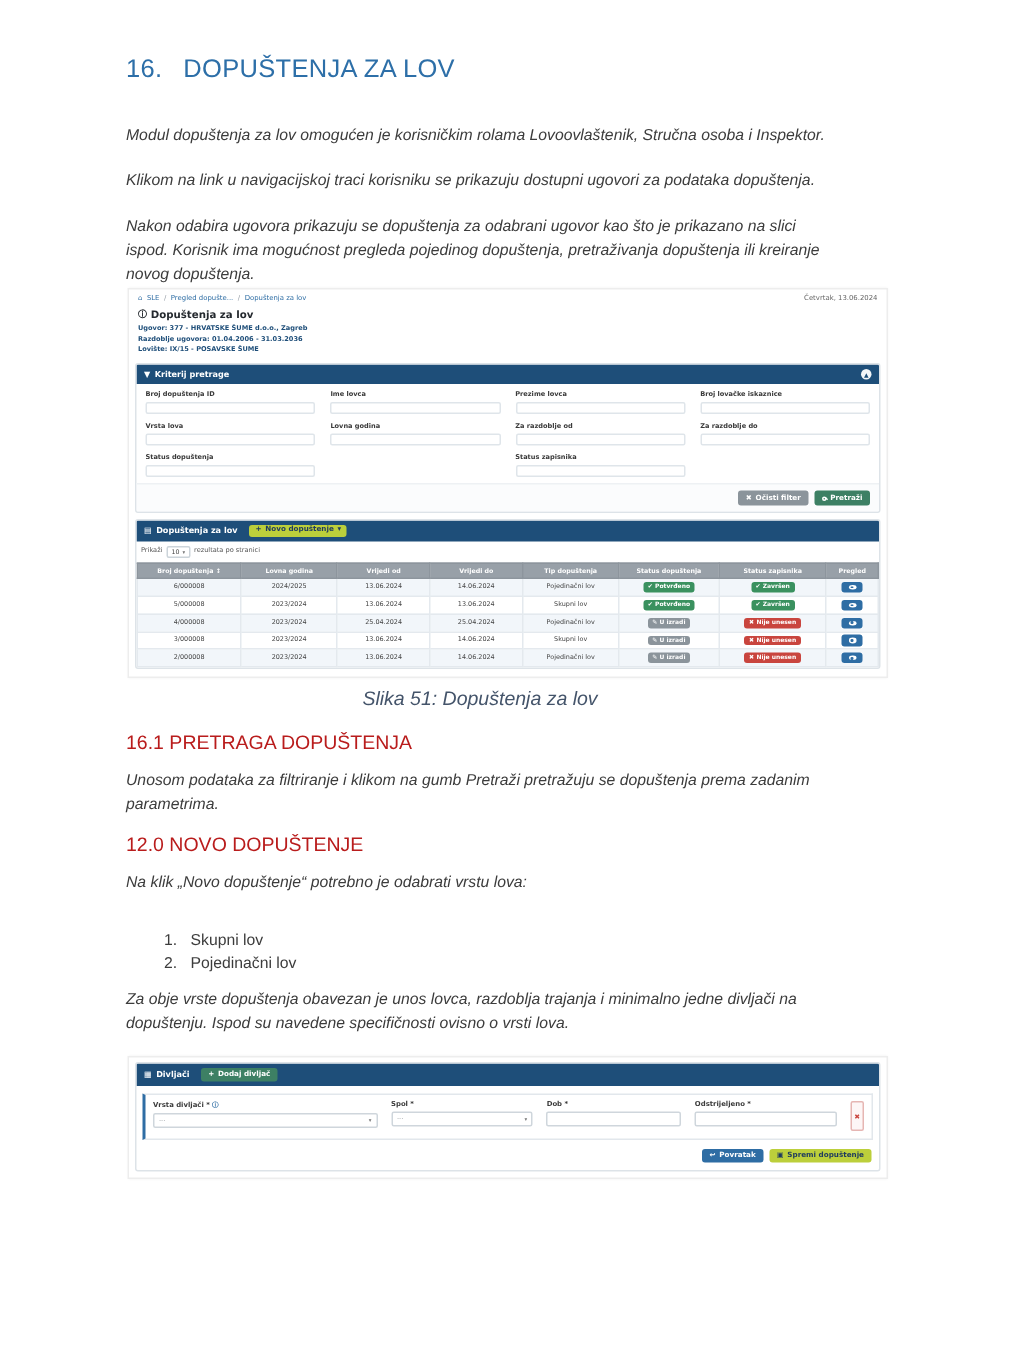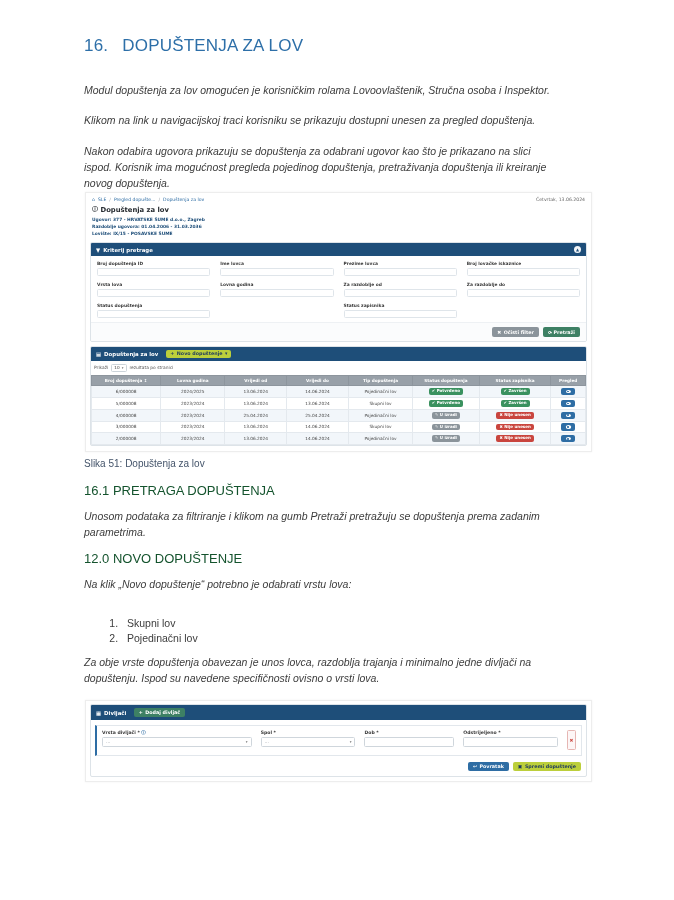--- a/index.html
+++ b/index.html
@@ -4,25 +4,25 @@
 <style>
   * { margin:0; padding:0; box-sizing:border-box; }
   html,body { background:#ffffff; }
   .page { width:674px; height:900px; background:#fff; font-family:"Liberation Sans",sans-serif;
           color:#3d3d3d; position:relative; overflow:hidden; }
   .content { padding:36px 118px 0 84px; }
 
   
   .h1 { font-size:17px; color:#2d6fa8; font-weight:400; letter-spacing:.2px; margin-bottom:26px; }
   .h1 .num { margin-right:14px; }
-  .h2 { font-size:13px; color:#14532d; font-weight:400; margin:4px 0 10px; }
+  .h2 { font-size:13px; color:#b91c1c; font-weight:400; margin:4px 0 10px; }
   p.body { font-size:10.5px; line-height:1.55; color:#3c3c3c; margin-bottom:14px;font-style:italic; }
   ol.doclist { margin:0 0 10px 37px; font-size:10.5px; color:#3c3c3c; }
   ol.doclist li { margin-bottom:3px; padding-left:6px; }
-  .caption { text-align:left; font-size:10px; color:#44546a; margin:6px 0 14px; }
+  .caption { text-align:center; font-size:13px; font-style:italic; color:#44546a; margin:6px 0 14px; }
 
   
   .shot { width:507px; border:1px solid #ededed; box-shadow:0 0 2px rgba(0,0,0,.06);
           background:#fff; padding:3px 4px 4px; margin:0 0 4px 1px; font-family:"DejaVu Sans",sans-serif; }
 
   .topbar { display:flex; justify-content:space-between; align-items:center; font-size:4.6px; padding:1px 2px 3px; }
   .crumbs { color:#2e6da4; display:flex; gap:3px; align-items:center; }
   .crumbs .sep { color:#98a0a8; }
   .topdate { color:#666; }
 
@@ -98,21 +98,21 @@
 <body>
 
 <div class="page">
   <div class="content">
 
     <div class="h1">
       <span class="num">16.</span><span>DOPUŠTENJA ZA LOV</span>
     </div>
 
     <p class="body">Modul dopuštenja za lov omogućen je korisničkim rolama Lovoovlaštenik, Stručna osoba i Inspektor.</p>
-    <p class="body">Klikom na link u navigacijskoj traci korisniku se prikazuju dostupni unesen za pregled dopuštenja.</p>
+    <p class="body">Klikom na link u navigacijskoj traci korisniku se prikazuju dostupni ugovori za podataka dopuštenja.</p>
     <p class="body" style="margin-bottom:1px">Nakon odabira ugovora prikazuju se dopuštenja za odabrani ugovor kao što je prikazano na slici ispod. Korisnik ima mogućnost pregleda pojedinog dopuštenja, pretraživanja dopuštenja ili kreiranje novog dopuštenja.</p>
 
     <div class="shot">
       <div class="topbar">
         <div class="crumbs">
           <span>⌂</span>
           <span>SLE</span>
           <span class="sep">/</span>
           <span>Pregled dopušte...</span>
           <span class="sep">/</span>

